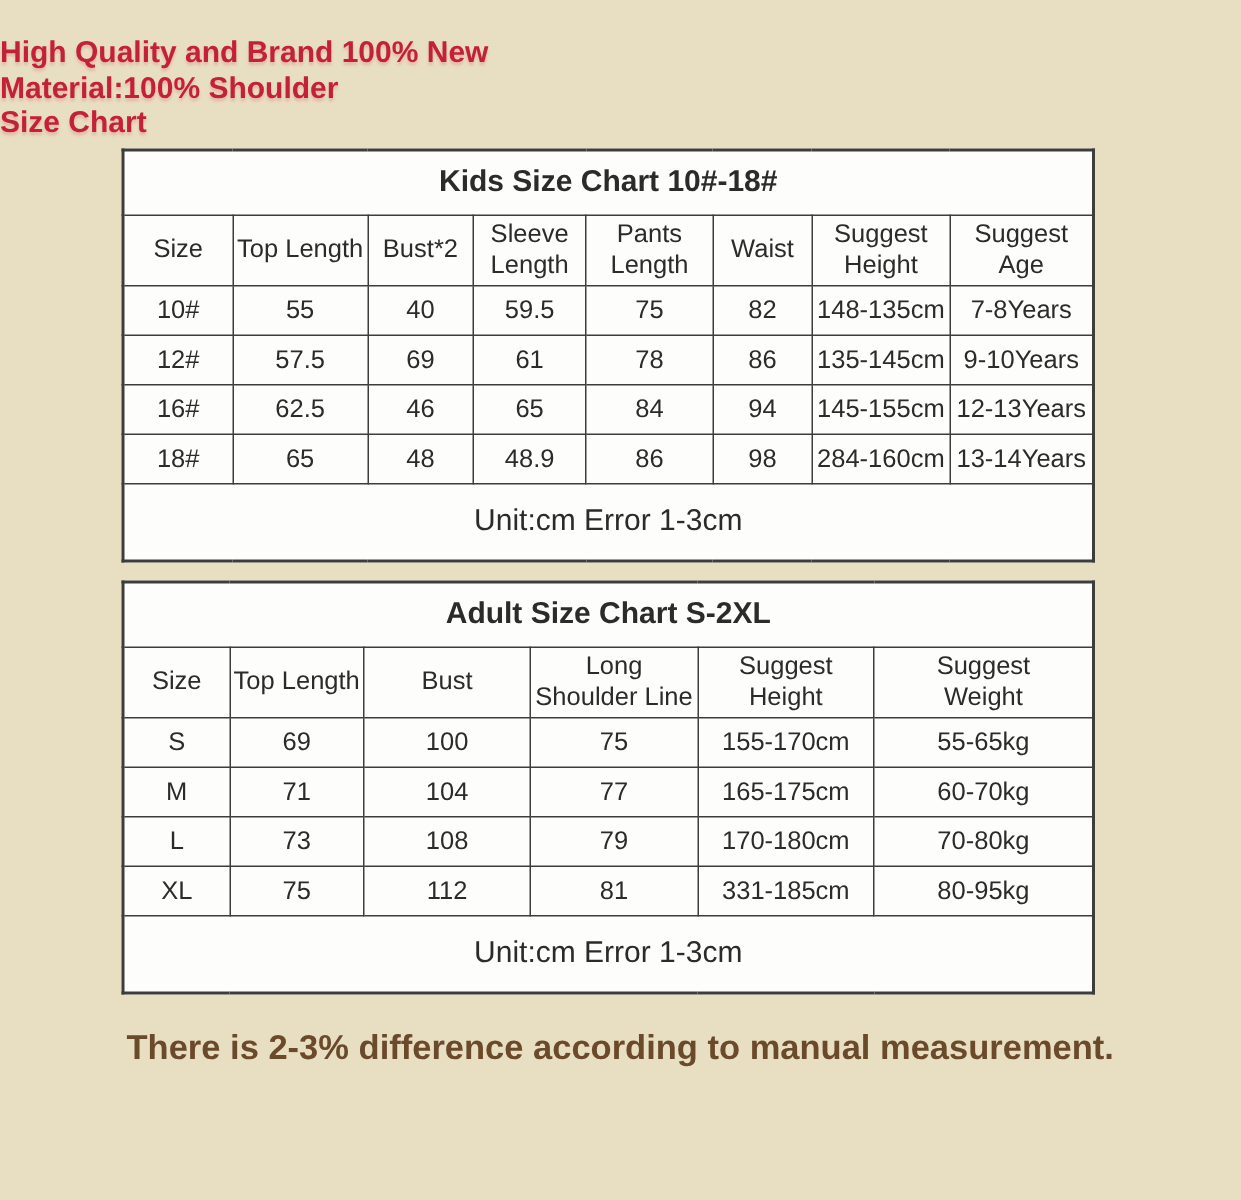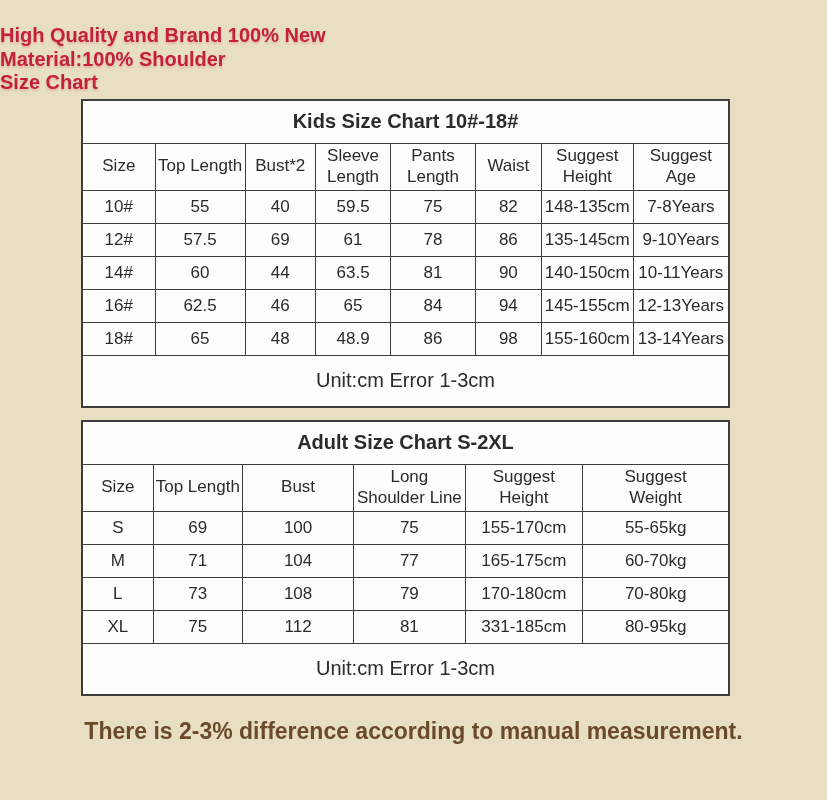--- a/index.html
+++ b/index.html
@@ -109,47 +109,37 @@
           <td class="data-cell">12#</td>
           <td class="data-cell">57.5</td>
           <td class="data-cell">69</td>
           <td class="data-cell">61</td>
           <td class="data-cell">78</td>
           <td class="data-cell">86</td>
           <td class="data-cell">135-145cm</td>
           <td class="data-cell">9-10Years</td>
         </tr>
         <tr class="data-row">
-          <td class="data-cell">14#</td>
-          <td class="data-cell">60</td>
-          <td class="data-cell">44</td>
-          <td class="data-cell">63.5</td>
-          <td class="data-cell">81</td>
-          <td class="data-cell">90</td>
-          <td class="data-cell">140-150cm</td>
-          <td class="data-cell">10-11Years</td>
-        </tr>
-        <tr class="data-row">
           <td class="data-cell">16#</td>
           <td class="data-cell">62.5</td>
           <td class="data-cell">46</td>
           <td class="data-cell">65</td>
           <td class="data-cell">84</td>
           <td class="data-cell">94</td>
           <td class="data-cell">145-155cm</td>
           <td class="data-cell">12-13Years</td>
         </tr>
         <tr class="data-row">
           <td class="data-cell">18#</td>
           <td class="data-cell">65</td>
           <td class="data-cell">48</td>
           <td class="data-cell">48.9</td>
           <td class="data-cell">86</td>
           <td class="data-cell">98</td>
-          <td class="data-cell">155-160cm</td>
+          <td class="data-cell">284-160cm</td>
           <td class="data-cell">13-14Years</td>
         </tr>
         <tr class="note-row">
           <td class="note-cell" colspan="8">Unit:cm Error 1-3cm</td>
         </tr>
       </tbody>
     </table>
 
   <table class="size-table adult">
       <colgroup>

